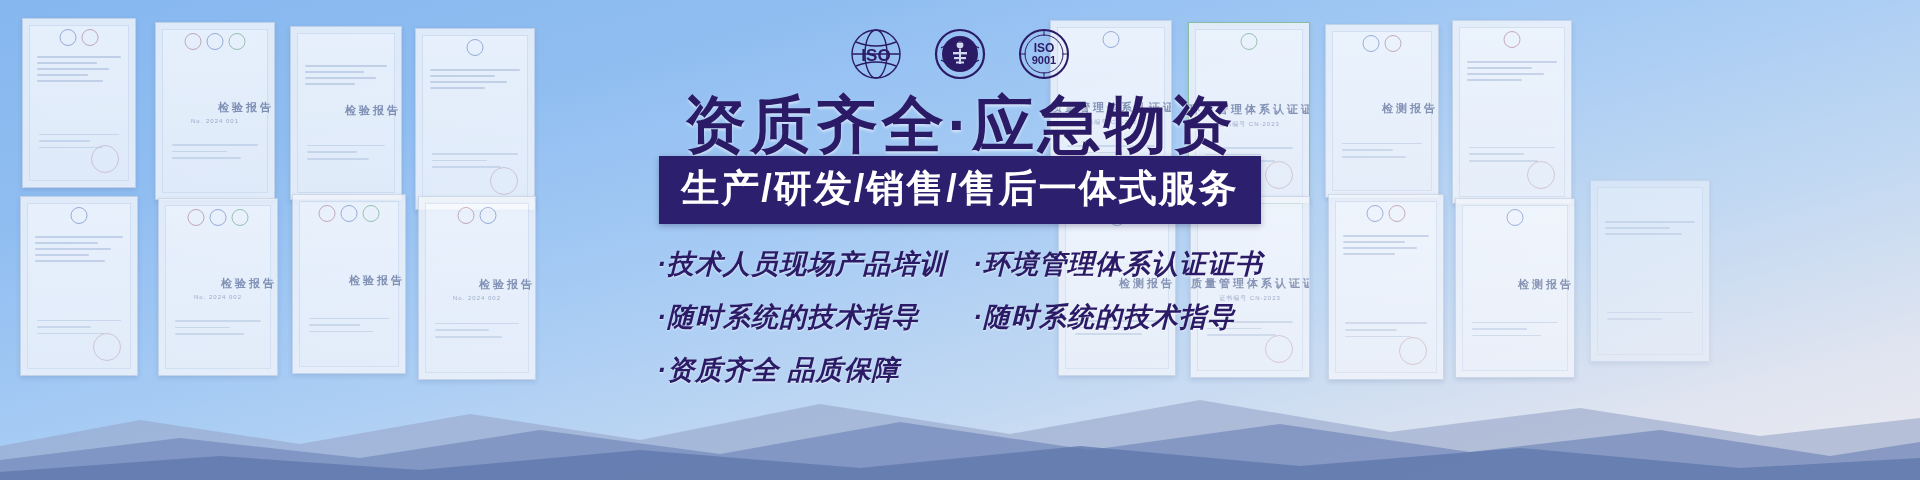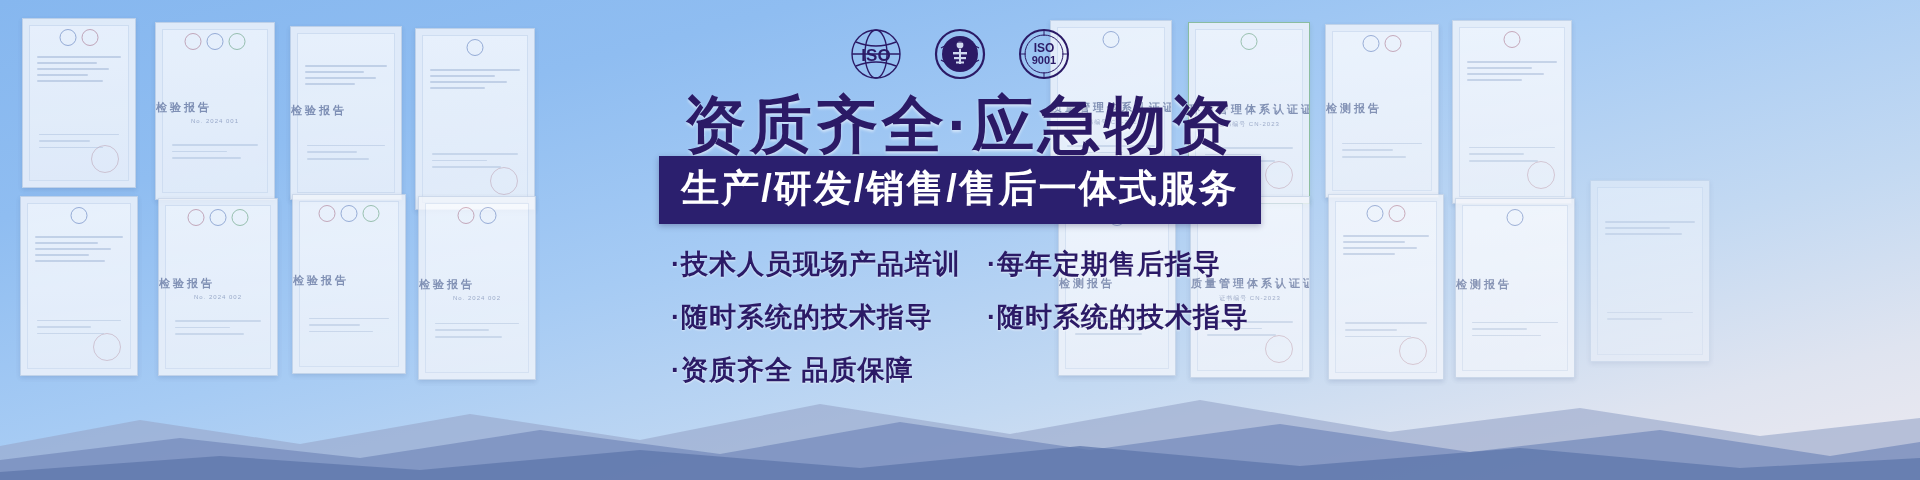--- a/index.html
+++ b/index.html
@@ -33,21 +33,21 @@
   }
   .cert .seal i{
     display:block;width:15px;height:15px;border-radius:50%;
     border:1.6px solid #9aa8cf;opacity:.8;
   }
   .cert .seal i.g{border-color:#7fb08a;}
   .cert .seal i.r{border-color:#c08b9a;}
   .cert .seal i.b{border-color:#7d92c4;}
   .cert .ttl{
     position:absolute;left:0;right:0;top:44%;
-    text-align:left;font-size:11px;letter-spacing:3px;
+    text-align:right;font-size:11px;letter-spacing:3px;
     color:#7b86a8;font-weight:bold;white-space:nowrap;
   }
   .cert .sub{
     position:absolute;left:0;right:0;top:54%;
     text-align:center;font-size:6px;letter-spacing:1px;color:#9aa4c0;
   }
   .cert .lines{position:absolute;left:14px;right:14px;top:22%;}
   .cert .lines span{display:block;height:2px;background:#ccd5e6;margin-bottom:4px;border-radius:1px;}
   .cert .lines span:nth-child(2){width:72%}
   .cert .lines span:nth-child(3){width:86%}
@@ -97,20 +97,21 @@
     white-space:nowrap;
     box-shadow:0 2px 6px rgba(25,15,70,.3);
   }
 
   .features{
     margin-top:22px;
     display:grid;
     grid-template-columns:auto auto;
     column-gap:26px;
     row-gap:17px;
+    font-style:italic;
   }
   .feat{
     font-size:27px;font-weight:bold;color:#2b1a66;
     letter-spacing:1px;white-space:nowrap;
     text-shadow:0 1px 2px rgba(255,255,255,.6);
     display:flex;align-items:center;
   }
 </style>
 </head>
 <body>
@@ -445,20 +446,20 @@
         <text x="28" y="38" font-size="11" font-weight="bold" fill="#2b1a66" text-anchor="middle" font-family="Liberation Sans, sans-serif">9001</text>
       </svg>
     </div>
 
     <div class="main-title">资质齐全·应急物资</div>
 
     <div class="sub-band">生产/研发/销售/售后一体式服务</div>
 
     <div class="features">
       <div class="feat">·技术人员现场产品培训</div>
-      <div class="feat">·每年定期售后指导</div>
+      <div class="feat">·环境管理体系认证证书</div>
       <div class="feat">·随时系统的技术指导</div>
       <div class="feat">·随时系统的技术指导</div>
       <div class="feat">·资质齐全 品质保障</div>
     </div>
 
   </div>
 </div>
 
 </body></html>

